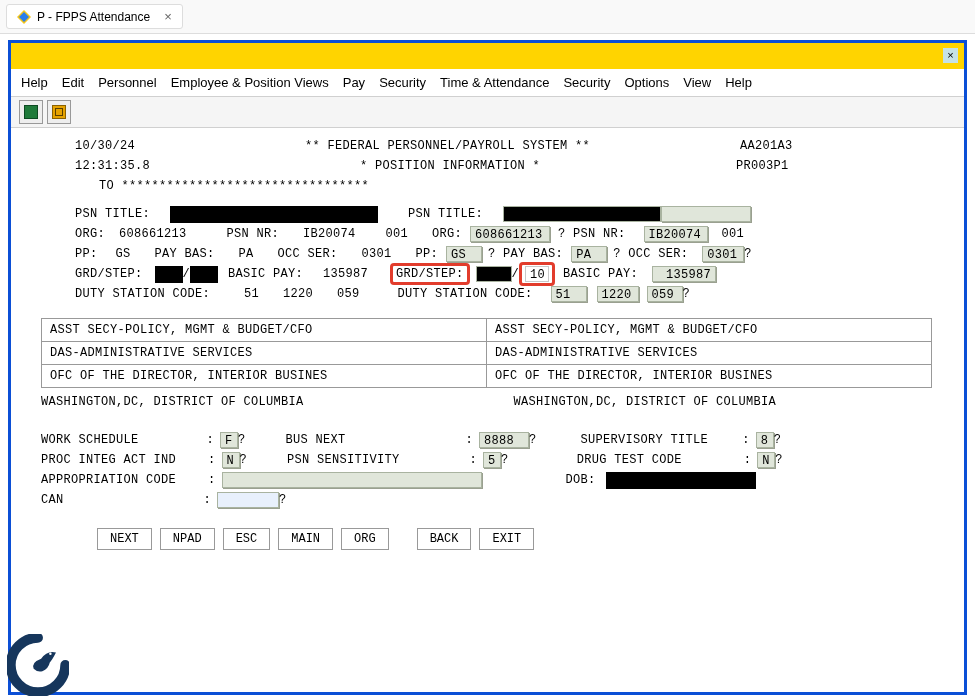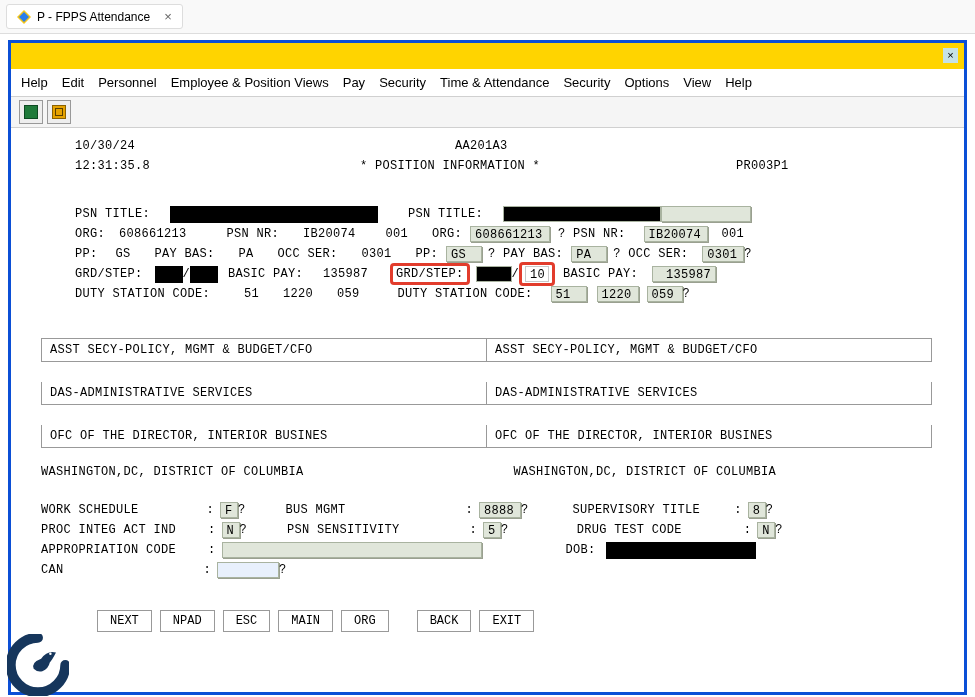--- a/index.html
+++ b/index.html
@@ -22,27 +22,27 @@
 .fld.sm{width:36px}
 .fld.num{text-align:right}
 .fld.white{background:#fff;border:1px solid #c8c8c8}
 .fld.black{background:#000;color:#000}
 .fld.shadow{box-shadow:1px 1px 0 #9aa090}
 .cmdbox{display:inline-block;width:50px;height:17px;background:#fff;border:1px solid #666;vertical-align:middle}
 .redacted{display:inline-block;background:#000;height:17px;vertical-align:middle}
 .line{height:20px;display:flex;align-items:center}
 .line>*{flex-shrink:0}
 .spacer{height:8px}
-.boxrow{display:flex;margin-top:20px}
+.boxrow{display:flex;margin-top:0}
 .boxcell{flex:1;border:1px solid #999;padding:4px 8px;font-family:"Courier New",monospace;font-size:12px;white-space:pre}
 .boxcell+ .boxcell{border-left:none}
 .boxrow + .boxrow .boxcell{border-top:none}
 .q{font-family:"Courier New",monospace}
 .redbox{border:3px solid #e23c2c;border-radius:4px;padding:1px 3px;display:inline-flex;align-items:center}
-.buttons-row{margin:30px 0 0 56px;display:flex;gap:8px}
+.buttons-row{margin:18px 0 0 56px;display:flex;gap:8px}
 .buttons-row button{font-family:"Courier New",monospace;font-size:12px;background:#fff;border:1px solid #999;padding:3px 12px;cursor:pointer}
 .logo{position:absolute;left:-4px;bottom:-4px;width:62px;height:62px}
 .logo svg{width:62px;height:62px}
 </style>
 </head>
 <body>
 
 <div class="tabbar">
   <div class="tab-item">
     <span class="diamond-icon">
@@ -83,34 +83,36 @@
         <div class="sq"></div>
       </div>
   </div>
 
   <div class="terminal">
 
     <div class="line">
       <span class="gap" style="width:34px"></span>
       <span>10/30/24</span>
       <span class="gap" style="width:170px"></span>
+      <span>** FEDERAL PERSONNEL/PAYROLL SYSTEM **</span>
       <span class="gap" style="width:150px"></span>
       <span>AA201A3</span>
     </div>
     <div class="line">
       <span class="gap" style="width:34px"></span>
       <span>12:31:35.8</span>
       <span class="gap" style="width:210px"></span>
       <span>* POSITION INFORMATION *</span>
       <span class="gap" style="width:196px"></span>
       <span>PR003P1</span>
     </div>
     <div class="line">
       <span class="gap" style="width:34px"></span>
       <span class="gap" style="width:24px"></span>
+      <span>TO   *********************************</span>
     </div>
 
     <div class="spacer"></div>
 
     <div class="line">
       <span class="gap" style="width:34px"></span>
       <span>PSN TITLE:</span>
       <span class="gap" style="width:20px"></span>
       <span class="redacted" style="width:208px"></span>
       <span class="gap" style="width:30px"></span>
@@ -227,41 +229,41 @@
     </div>
     <div class="boxrow">
       <div class="boxcell">DAS-ADMINISTRATIVE SERVICES</div>
       <div class="boxcell">DAS-ADMINISTRATIVE SERVICES</div>
     </div>
     <div class="boxrow">
       <div class="boxcell">OFC OF THE DIRECTOR, INTERIOR BUSINES</div>
       <div class="boxcell">OFC OF THE DIRECTOR, INTERIOR BUSINES</div>
     </div>
 
-    <div class="line" style="margin-top:14px">
+    <div class="line" style="margin-top:4px">
       <span>WASHINGTON,DC, DISTRICT OF COLUMBIA</span>
       <span class="gap" style="width:210px"></span>
       <span>WASHINGTON,DC, DISTRICT OF COLUMBIA</span>
     </div>
 
     <div style="height:18px"></div>
 
     <div class="line">
       <span>WORK SCHEDULE</span>
       <span class="gap" style="width:68px"></span>
         <span>:</span>
         <span class="gap" style="width:6px"></span>
       <span class="fld shadow" style="width:18px">F</span>
       <span class="q"> ?</span>
       <span class="gap" style="width:40px"></span>
-      <span>BUS MGMT</span>
+      <span>BUS NEXT</span>
       <span class="gap" style="width:120px"></span>
         <span>:</span>
         <span class="gap" style="width:6px"></span>
-      <span class="fld shadow" style="width:42px">8888</span>
+      <span class="fld shadow" style="width:50px">8888</span>
       <span class="q">  ?</span>
       <span class="gap" style="width:44px"></span>
       <span>SUPERVISORY TITLE</span>
       <span class="gap" style="width:34px"></span>
         <span>:</span>
         <span class="gap" style="width:6px"></span>
       <span class="fld shadow" style="width:18px">8</span>
       <span class="q"> ?</span>
     </div>
 

